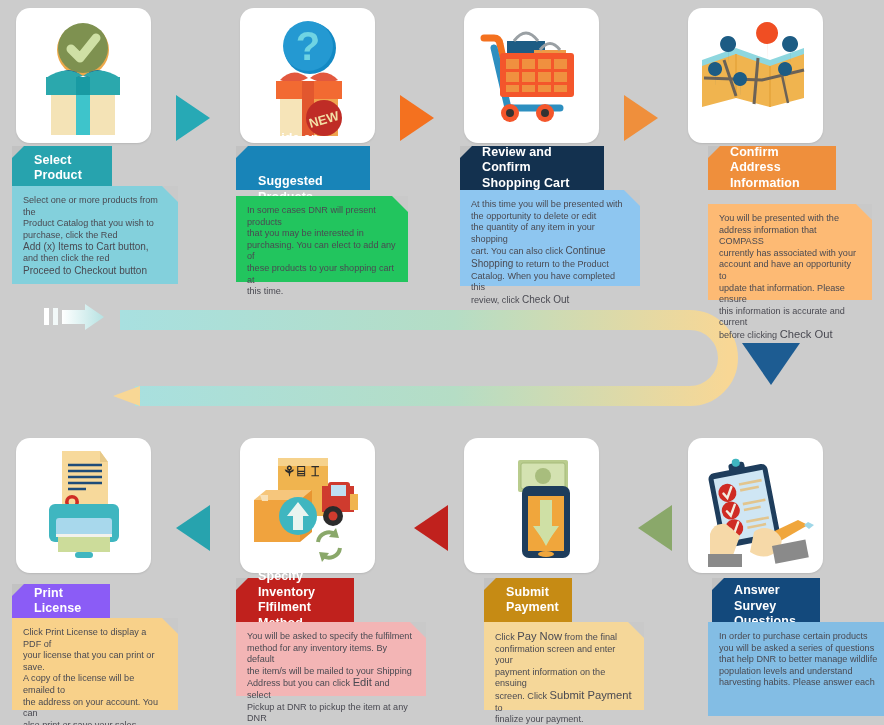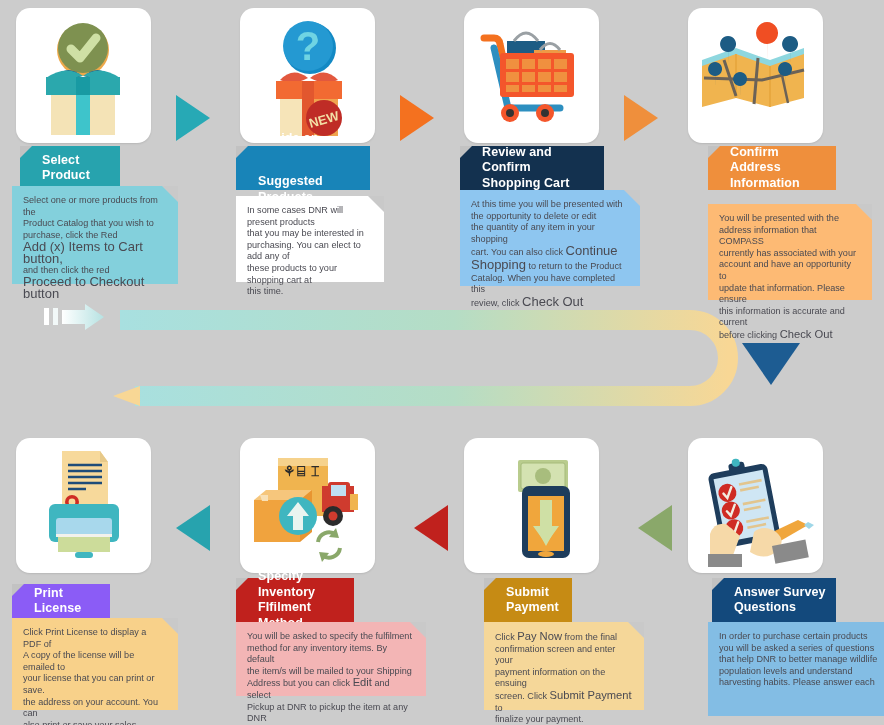--- a/index.html
+++ b/index.html
@@ -53,21 +53,21 @@
     line-height: 11.6px;
   }
   .note .corner {
     position: absolute;
     right: 0; top: 0;
     width: 0; height: 0;
     border-right: 16px solid #c9c9c9;
     border-bottom: 16px solid transparent;
   }
   .note p { margin: 0; }
-  .note .big { font-size: 13px; }
+  .note .big { font-size: 10px; }
   .note .med { font-size: 11.2px; }
 
   
   .tri-right {
     position: absolute;
     width: 0; height: 0;
     border-top: 23px solid transparent;
     border-bottom: 23px solid transparent;
   }
   .tri-left {
@@ -300,21 +300,21 @@
       <path d="M22 96 q4 -12 16 -10 l14 12 l-8 22 l-22 0 Z" fill="#f6d9a8"></path>
       <rect x="20" y="116" width="34" height="13" fill="#8a8a8a"></rect>
       <path d="M110 82 l10 5 l-38 22 l-8 -10 Z" fill="#f0a63c"></path>
       <path d="M120 84 l6 3 l-5 4 l-5 -4 Z" fill="#9fd7e8"></path>
       <path d="M74 99 l8 10 l-12 2 Z" fill="#f6d9a8"></path>
       <path d="M66 94 q10 -8 22 0 q10 8 2 18 q-12 12 -28 2 Z" fill="#f6d9a8"></path>
       <rect x="84" y="108" width="34" height="18" transform="rotate(-11 84 108)" fill="#8a8a8a"></rect>
     </svg>
   </div>
 
-  <div class="banner" style="left:20px; top:146px; width:100px; background:#27a3ae;">
+  <div class="banner" style="left:12px; top:146px; width:100px; background:#27a3ae;">
     <span class="fold"></span>
     <span>Select</span>
     <span>Product</span>
   </div>
 
   <div class="banner" style="left:236px; top:146px; width:134px; background:#1884b8;gap:28px;">
     <span class="fold"></span>
     <span>Decide on</span>
     <span>Suggested Products</span>
   </div>
@@ -324,21 +324,21 @@
     <span>Review and Confirm</span>
     <span>Shopping Cart</span>
   </div>
 
   <div class="banner" style="left:708px; top:146px; width:128px; background:#ef8f3c;">
     <span class="fold"></span>
     <span>Confirm Address</span>
     <span>Information</span>
   </div>
 
-  <div class="banner" style="left:712px; top:578px; width:124px; background:#13497c;">
+  <div class="banner" style="left:712px; top:578px; width:108px; background:#13497c;justify-content:space-between;">
     <span class="fold"></span>
     <span>Answer Survey</span>
     <span>Questions</span>
   </div>
 
   <div class="banner" style="left:484px; top:578px; width:88px; background:#c68b14;justify-content:center;">
     <span class="fold"></span>
     <span>Submit</span>
     <span>Payment</span>
   </div>
@@ -357,21 +357,21 @@
   <div class="note" style="left:12px; top:186px; width:166px; height:98px; background:#83d0dc;">
     <span class="corner"></span>
     <p>Select one or more products from the</p>
     <p>Product Catalog that you wish to</p>
     <p>purchase, click the Red</p>
     <p class="big">Add (x) Items to Cart button,</p>
     <p>and then click the red</p>
     <p class="big">Proceed to Checkout button</p>
   </div>
 
-  <div class="note" style="left:236px; top:196px; width:148px; height:86px; background:#ffffff;">
+  <div class="note" style="left:236px; top:196px; width:172px; height:86px; background:#22c55e;">
     <span class="corner"></span>
     <p>In some cases DNR will present products</p>
     <p>that you may be interested in</p>
     <p>purchasing. You can elect to add any of</p>
     <p>these products to your shopping cart at</p>
     <p>this time.</p>
   </div>
 
   <div class="note" style="left:460px; top:190px; width:180px; height:96px; background:#8ec6f0;">
     <span class="corner"></span>
@@ -437,19 +437,19 @@
     <p>Pickup at DNR to pickup the item at any DNR</p>
     <p>
       <span class="med">Finish Transaction</span>
     </p>
 
   </div>
 
   <div class="note" style="left:12px; top:618px; width:166px; height:92px; background:#f8d18a;">
     <span class="corner"></span>
     <p>Click Print License to display a PDF of</p>
+    <p>your license that you can print or save.</p>
     <p>A copy of the license will be emailed to</p>
-    <p>your license that you can print or save.</p>
     <p>the address on your account. You can</p>
     <p>also print or save your sales receipt.</p>
   </div>
 
 </div>
 
 </body></html>

